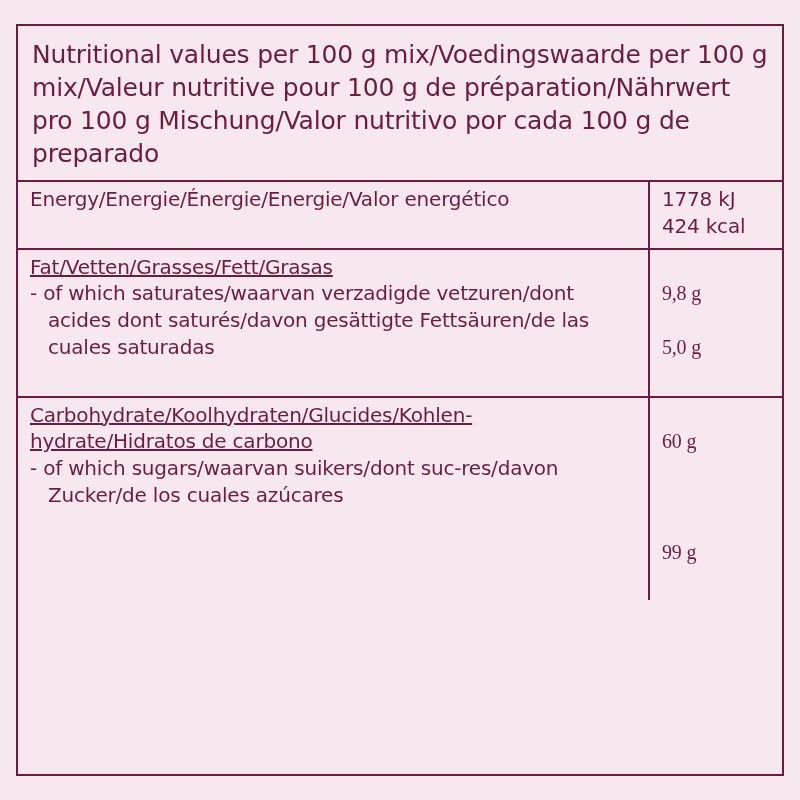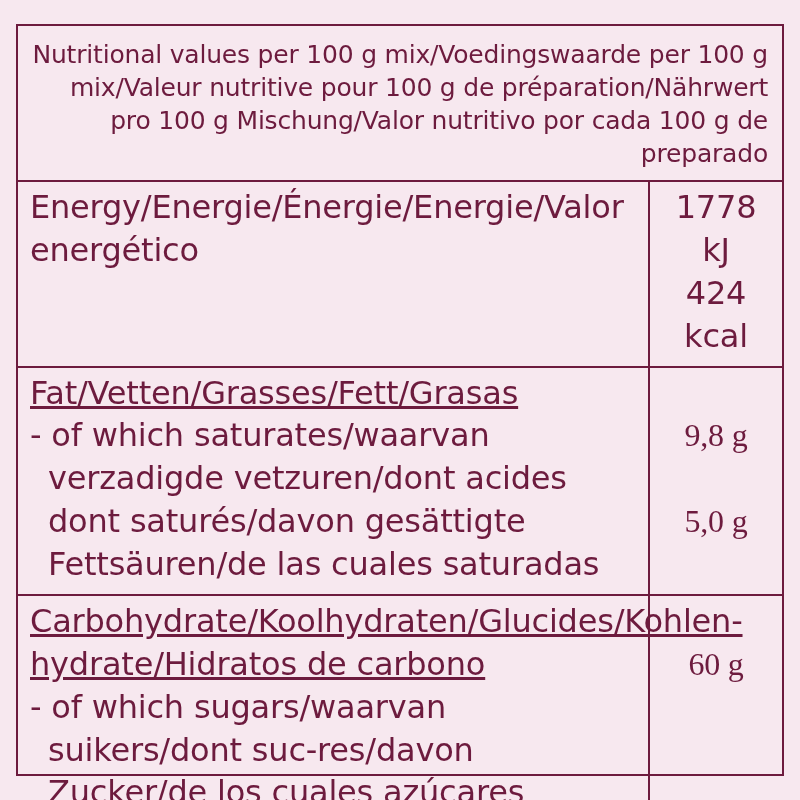--- a/index.html
+++ b/index.html
@@ -25,46 +25,45 @@
     background: #f7e8ef;
   }
   .title {
     box-sizing: border-box;
     padding: 12px 14px 10px 14px;
     font-size: 25px;
     line-height: 1.32;
     letter-spacing: -0.2px;
     color: #6d1b3e;
     border-bottom: 2px solid #6d1b3e;
-    text-align: right;
   }
   table.nutrition {
     width: 100%;
     border-collapse: collapse;
     table-layout: fixed;
   }
   table.nutrition tr {
     vertical-align: top;
   }
   table.nutrition td {
     border-top: 2px solid #6d1b3e;
     padding: 4px 12px 8px 12px;
-    font-size: 32px;
+    font-size: 20px;
     line-height: 1.34;
     letter-spacing: -0.2px;
   }
   table.nutrition tr.first-row td {
     border-top: 0;
   }
   td.label {
     width: 606px;
   }
   td.value {
     border-left: 2px solid #6d1b3e;
-    text-align: center;
+    text-align: left;
     white-space: pre-line;
     padding-right: 14px;
     margin-left: 6px;
   }
   .sub-line {
     display: block;
     text-decoration: underline;
   }
   .indent-hang {
     display: block;

